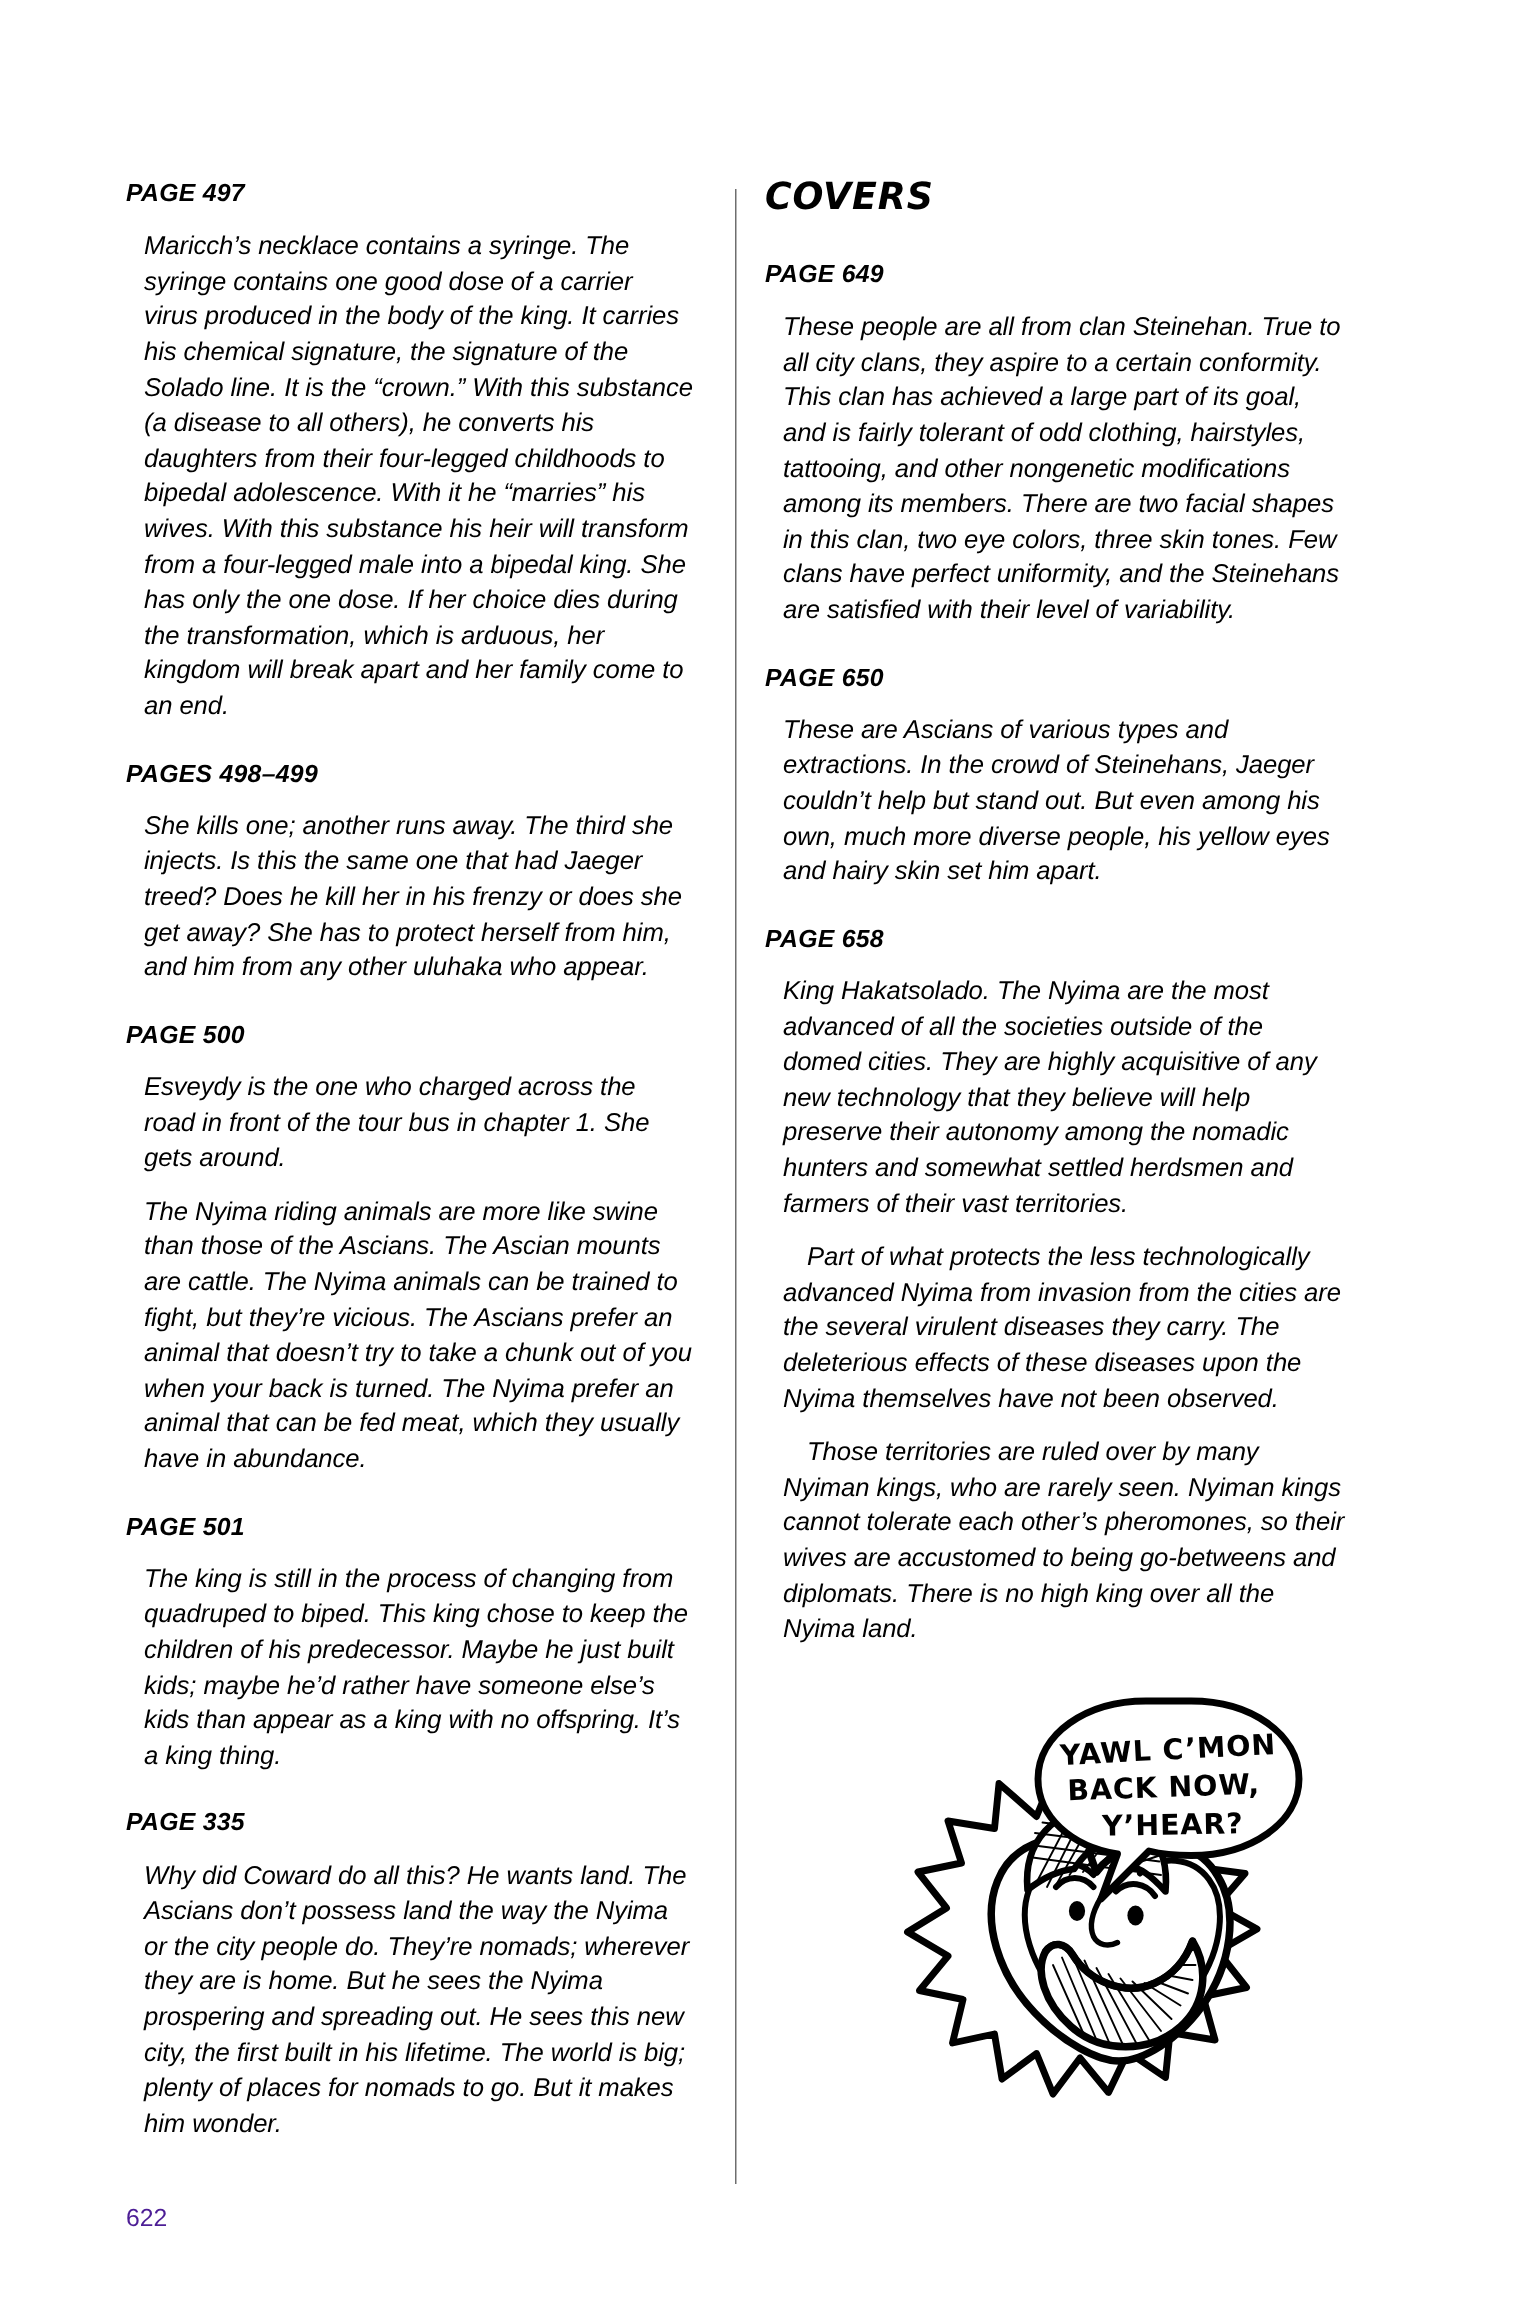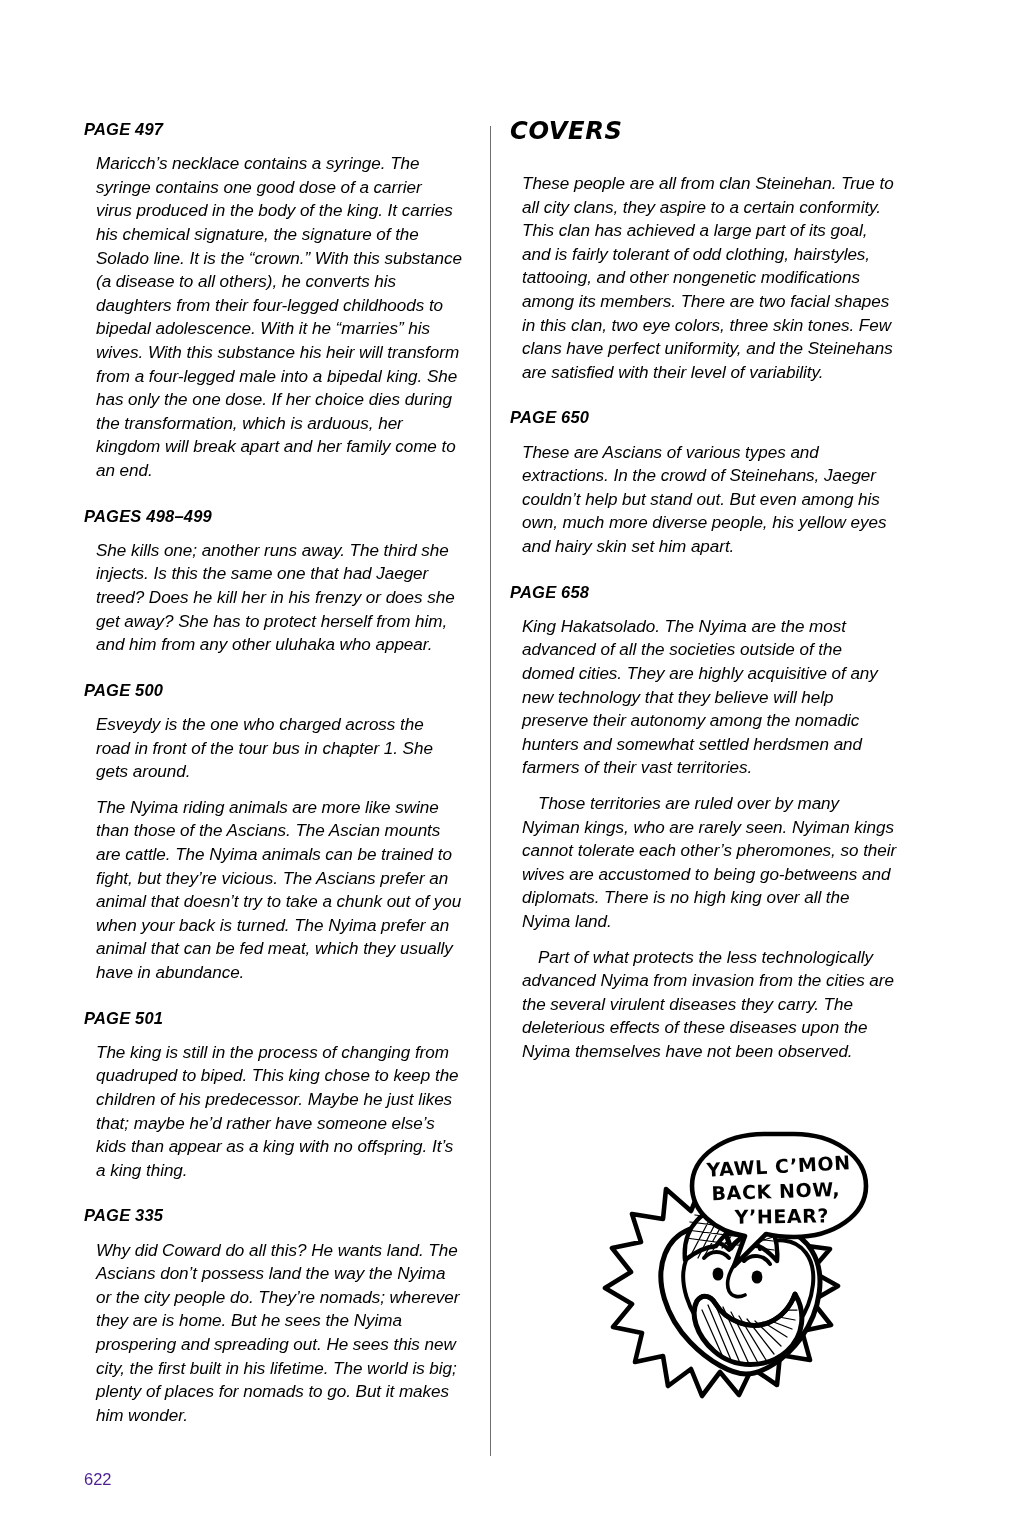--- a/index.html
+++ b/index.html
@@ -131,48 +131,49 @@
       </div>
 
       <div class="entry">
         <p class="entry-head">PAGE 500</p>
         <p class="body-text">Esveydy is the one who charged across the road in front of the tour bus in chapter 1. She gets around.</p>
         <p class="body-text para-gap">The Nyima riding animals are more like swine than those of the Ascians. The Ascian mounts are cattle. The Nyima animals can be trained to fight, but they’re vicious. The Ascians prefer an animal that doesn’t try to take a chunk out of you when your back is turned. The Nyima prefer an animal that can be fed meat, which they usually have in abundance.</p>
       </div>
 
       <div class="entry">
         <p class="entry-head">PAGE 501</p>
-        <p class="body-text">The king is still in the process of changing from quadruped to biped. This king chose to keep the children of his predecessor. Maybe he just likes that; maybe he’d rather have someone else’s kids than appear as a king with no offspring. It’s a king thing.</p>
+        <p class="body-text">The king is still in the process of changing from quadruped to biped. This king chose to keep the children of his predecessor. Maybe he just built kids; maybe he’d rather have someone else’s kids than appear as a king with no offspring. It’s a king thing.</p>
       </div>
 
       <div class="entry">
         <p class="entry-head">PAGE 335</p>
         <p class="body-text">Why did Coward do all this? He wants land. The Ascians don’t possess land the way the Nyima or the city people do. They’re nomads; wherever they are is home. But he sees the Nyima prospering and spreading out. He sees this new city, the first built in his lifetime. The world is big; plenty of places for nomads to go. But it makes him wonder.</p>
       </div>
 
     </div>
 
     <div class="col col-right">
 
       <h1 class="section-title">COVERS</h1>
 
       <div class="entry">
+        <p class="entry-head">PAGE 649</p>
         <p class="body-text">These people are all from clan Steinehan. True to all city clans, they aspire to a certain conformity. This clan has achieved a large part of its goal, and is fairly tolerant of odd clothing, hairstyles, tattooing, and other nongenetic modifications among its members. There are two facial shapes in this clan, two eye colors, three skin tones. Few clans have perfect uniformity, and the Steinehans are satisfied with their level of variability.</p>
       </div>
 
       <div class="entry">
         <p class="entry-head">PAGE 650</p>
         <p class="body-text">These are Ascians of various types and extractions. In the crowd of Steinehans, Jaeger couldn’t help but stand out. But even among his own, much more diverse people, his yellow eyes and hairy skin set him apart.</p>
       </div>
 
       <div class="entry">
         <p class="entry-head">PAGE 658</p>
         <p class="body-text">King Hakatsolado. The Nyima are the most advanced of all the societies outside of the domed cities. They are highly acquisitive of any new technology that they believe will help preserve their autonomy among the nomadic hunters and somewhat settled herdsmen and farmers of their vast territories.</p>
+        <p class="body-text para-indent">Part of what protects the less technologically advanced Nyima from invasion from the cities are the several virulent diseases they carry. The deleterious effects of these diseases upon the Nyima themselves have not been observed.</p>
         <p class="body-text para-indent">Those territories are ruled over by many Nyiman kings, who are rarely seen. Nyiman kings cannot tolerate each other’s pheromones, so their wives are accustomed to being go-betweens and diplomats. There is no high king over all the Nyima land.</p>
-        <p class="body-text para-indent">Part of what protects the less technologically advanced Nyima from invasion from the cities are the several virulent diseases they carry. The deleterious effects of these diseases upon the Nyima themselves have not been observed.</p>
       </div>
 
     </div>
 
   </div>
 
   <div class="illo">
     <svg viewBox="0 0 310 350" xmlns="http://www.w3.org/2000/svg">
       <g fill="none" stroke="#000" stroke-width="4.2" stroke-linejoin="round" stroke-linecap="round">
 

